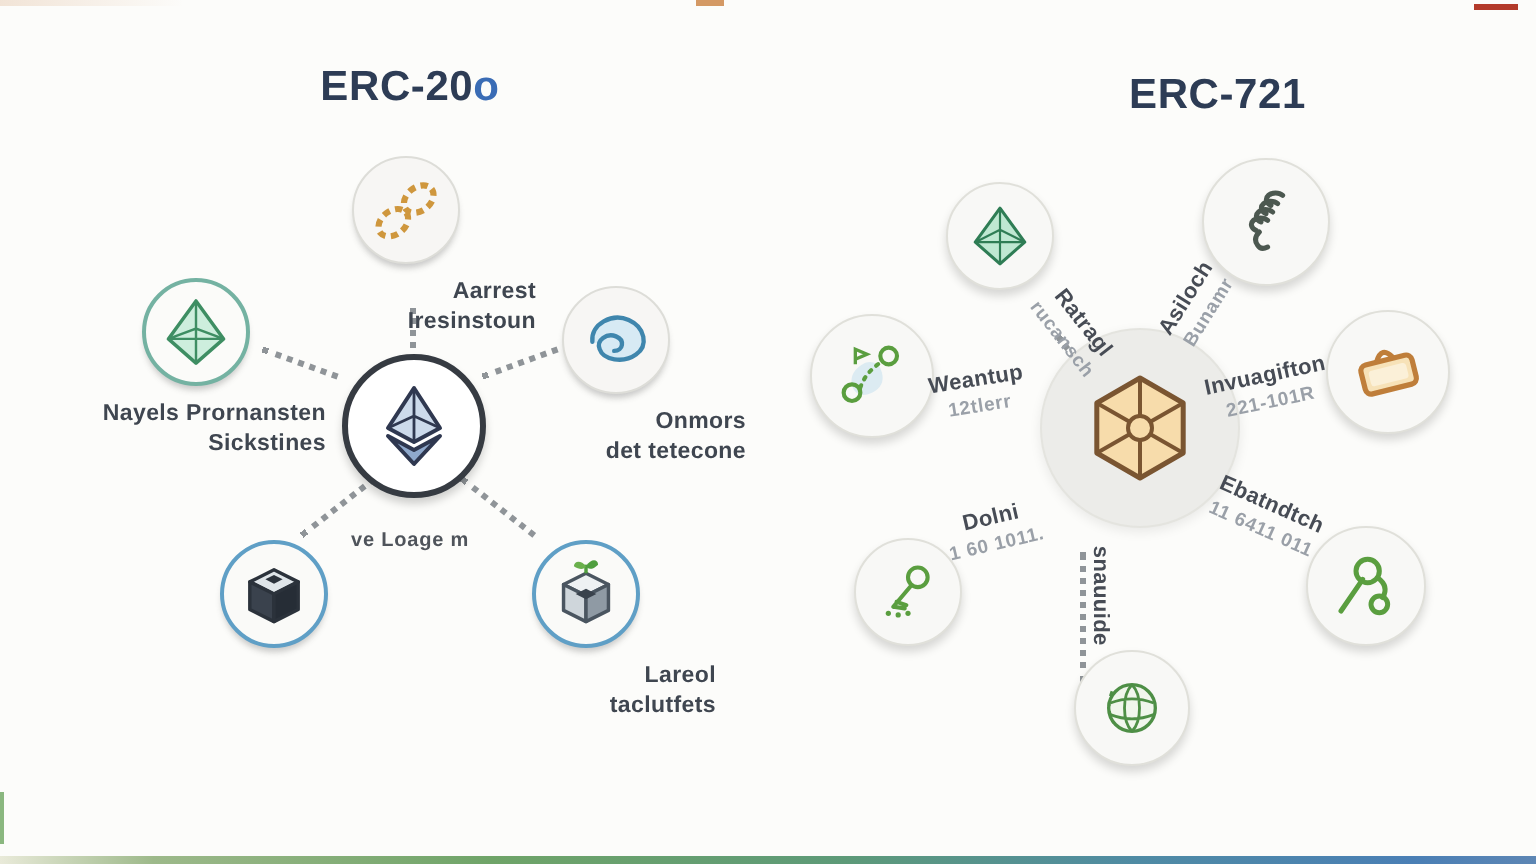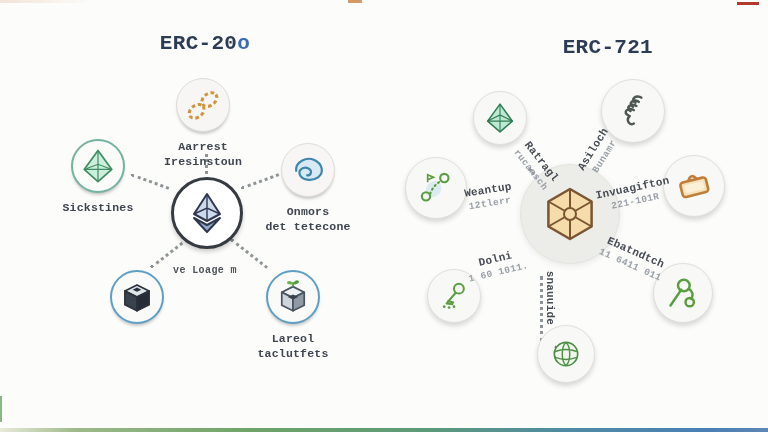--- a/index.html
+++ b/index.html
@@ -1,21 +1,21 @@
 <!DOCTYPE html>
 <html><head>
 <meta charset="utf-8">
 <style>
   html,body{margin:0;padding:0;background:#ffffff;}
   .canvas{position:relative;width:768px;height:432px;background:#fcfcfa;overflow:hidden;
-          font-family:Liberation Mono, monospace;}
+          font-family:Liberation Sans, sans-serif;}
   .title{position:absolute;font-size:21px;font-weight:700;color:#2d3c55;text-align:center;letter-spacing:.3px;}
   .title .suffix{color:#3a6cb5;font-weight:800;}
   
-  .ln{position:absolute;width:130px;text-align:center;}
+  .ln{position:absolute;width:130px;text-align:right;}
   .circle{border-radius:50%;display:flex;align-items:center;justify-content:center;box-sizing:border-box;}
   .ln .circle{margin:0 auto;width:54px;height:54px;background:#f7f6f4;border:1px solid #ddddd8;
               box-shadow:0 3px 3px -1px rgba(70,70,70,.28);}
   .ln.ring-teal .circle{border:2px solid #74b2a2;background:#fbfbf9;}
   .ln.ring-blue .circle{border:2px solid #5f9fc6;background:#fafaf8;}
   .llbl{margin-top:7px;font-size:11.5px;font-weight:700;color:#3f4650;line-height:1.32;letter-spacing:.2px;}
   .hub20{position:absolute;width:72px;height:72px;background:#ffffff;border:3px solid #363b42;
          box-shadow:0 3px 4px rgba(0,0,0,.18);}
   .caption{position:absolute;font-size:10px;font-weight:700;color:#4f545b;letter-spacing:.4px;text-align:center;margin-top:19px;}
   
@@ -83,20 +83,21 @@
   </div>
 
   <div class="ln ring-teal" style="left:33px;top:139px;">
     <div class="circle">
       <svg width="38" height="38" viewBox="0 0 44 44">
         <polygon points="22,4 38,26 22,40 6,26" fill="#cdeedd" stroke="#3e8e63" stroke-width="2" stroke-linejoin="round"></polygon>
         <path d="M22 4 L22 40 M6 26 L22 20 L38 26 M6 26 L38 26" fill="none" stroke="#3e8e63" stroke-width="1.4"></path>
       </svg>
     </div>
     <div class="llbl">
+      <div>Nayels Prornansten</div>
       <div>Sickstines</div>
     </div>
   </div>
 
   <div class="ln" style="left:243px;top:143px;">
     <div class="circle">
       <svg width="40" height="40" viewBox="0 0 44 44">
         <path d="M9 23 C8 13 20 7 29 11 C38 15 40 25 33 30 C26 35 15 33 13 27 C11 22 17 18 22 20 C27 22 26 28 21 28" fill="#d7eaf4" stroke="#3f86ad" stroke-width="2.4" stroke-linejoin="round" stroke-linecap="round"></path>
       </svg>
     </div>

